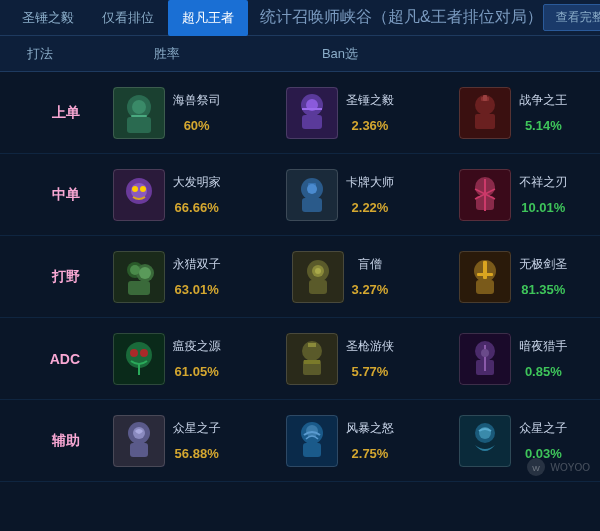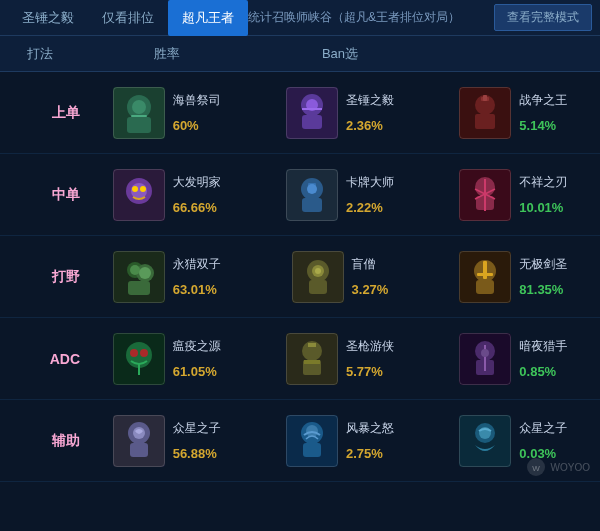--- a/index.html
+++ b/index.html
@@ -32,22 +32,23 @@
       color: #8aacc8;
       white-space: nowrap;
     }
     .nav-tab.active {
       background: #1a6fd4;
       color: #fff;
       border-radius: 2px;
     }
     .nav-desc {
       flex: 1;
-      font-size: 12px;
+      font-size: 16px;
       color: #7a9abf;
+      padding-left: 12px;
       white-space: nowrap;
     }
     .nav-btn {
       background: #1a3a6a;
       border: 1px solid #2a5a9a;
       color: #8aacc8;
       padding: 4px 12px;
       font-size: 12px;
       cursor: pointer;
       border-radius: 2px;
@@ -105,20 +106,21 @@
       align-items: center;
       justify-content: center;
       font-size: 9px;
       color: #fff;
       text-align: center;
     }
     .champ-info {
       display: flex;
       flex-direction: column;
       gap: 9px;
+      text-align: center;
     }
     .champ-name {
       font-size: 12px;
       color: #c8d4e8;
       white-space: nowrap;
     }
     .champ-rate {
       font-size: 13px;
       font-weight: bold;
     }

